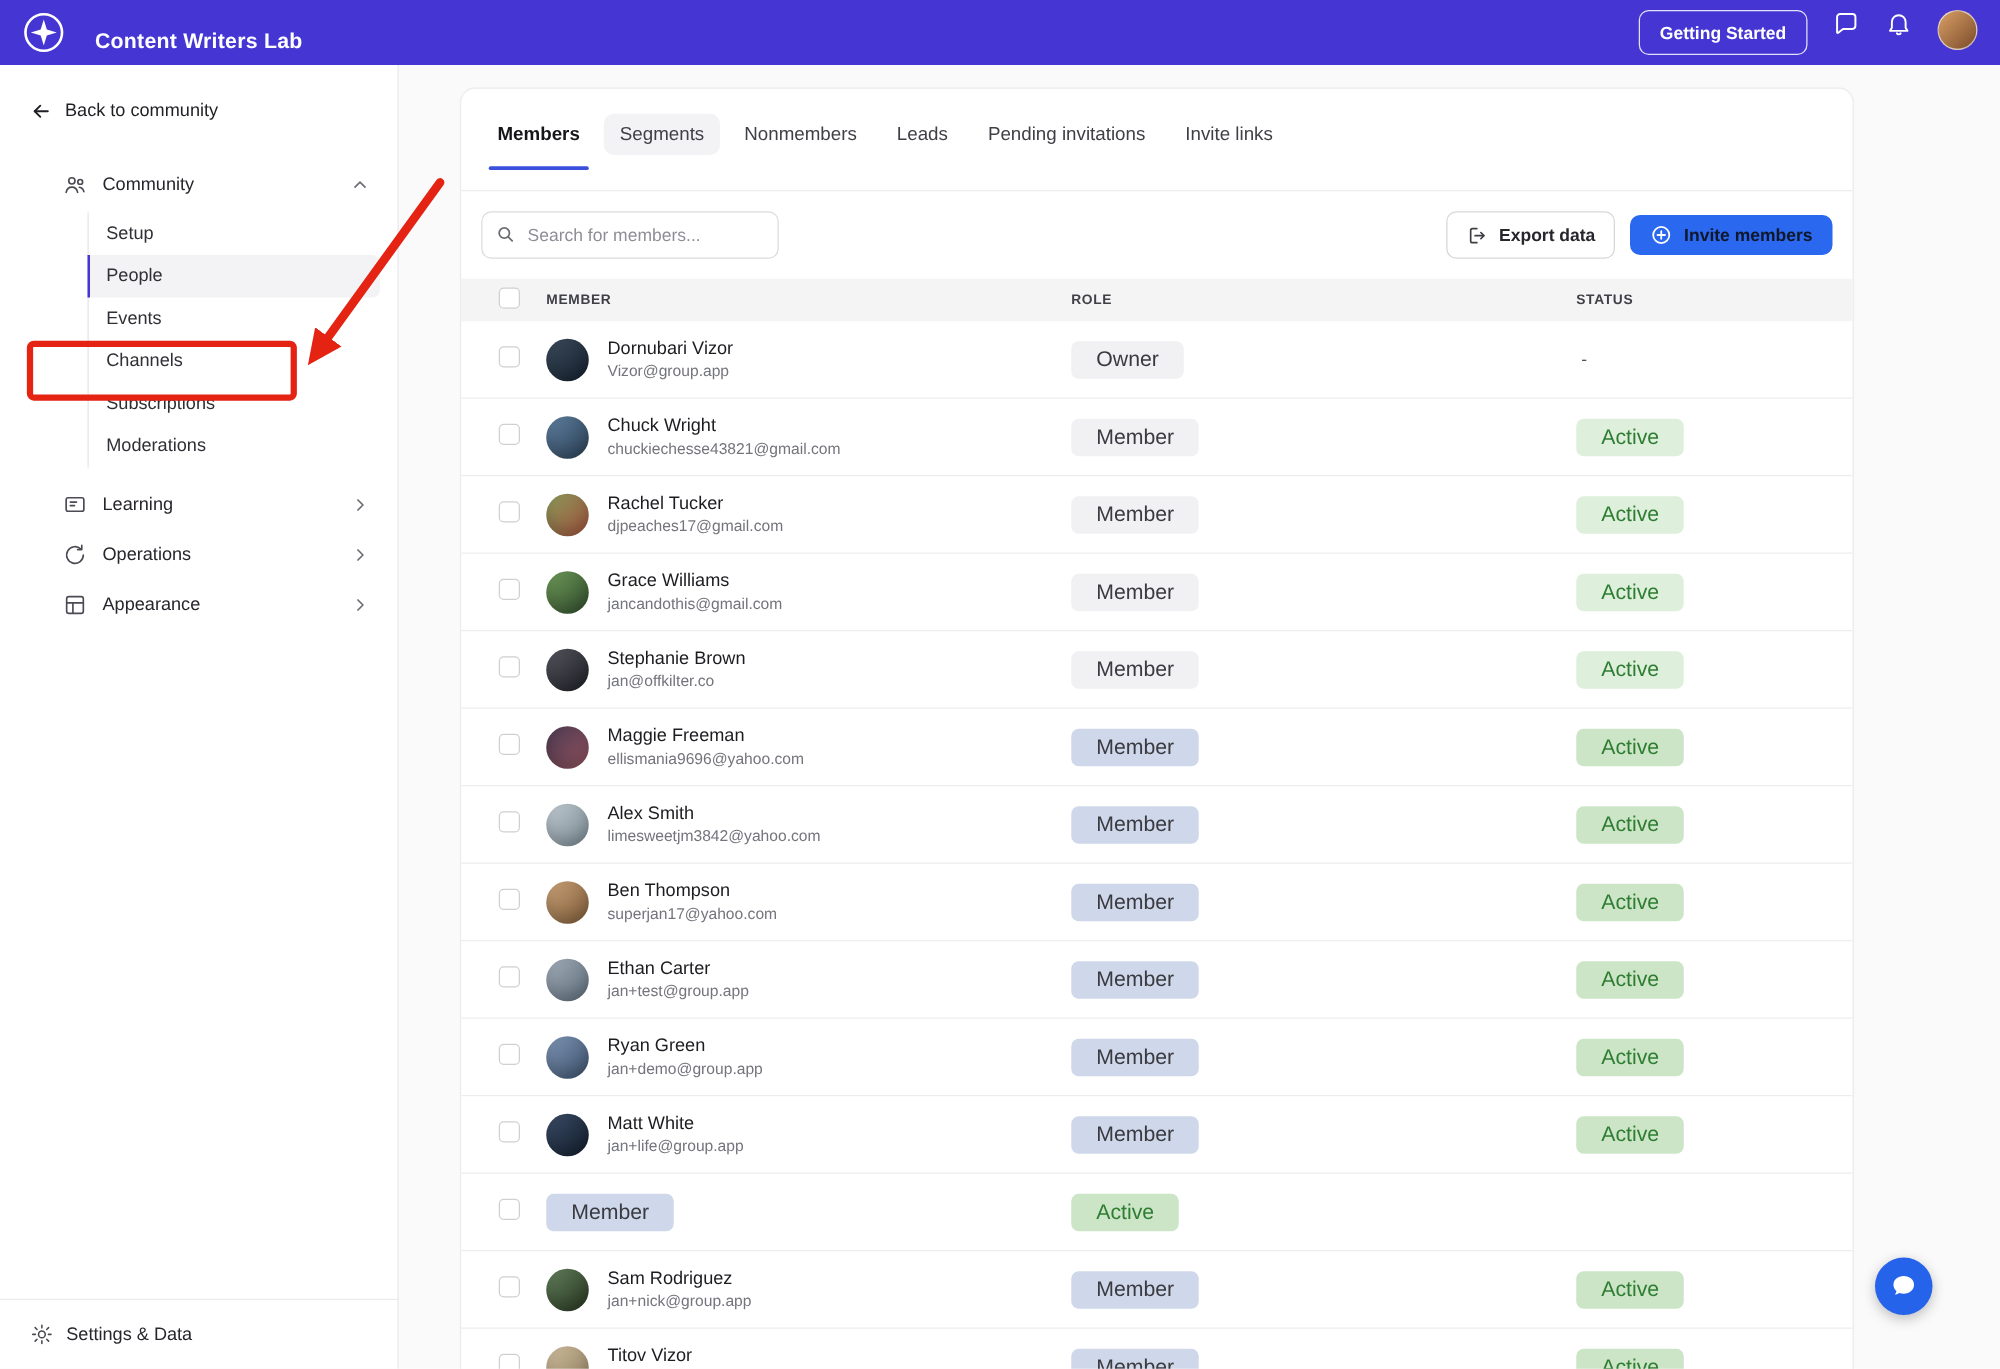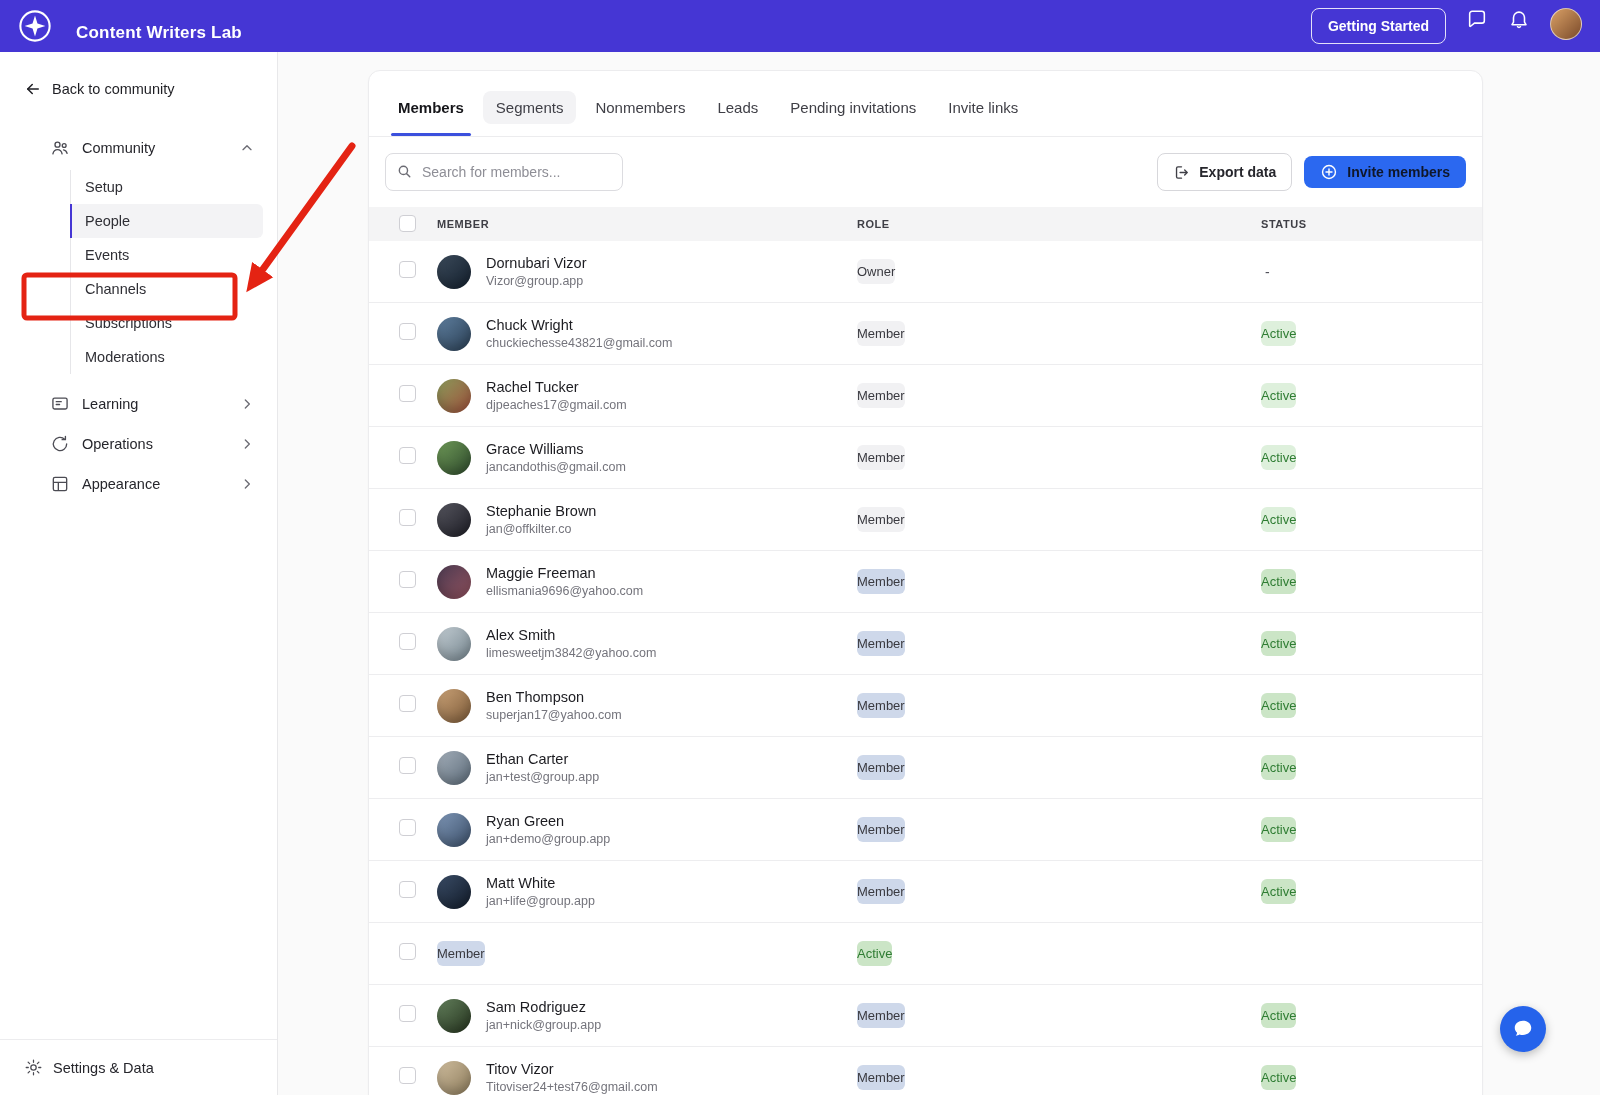--- a/index.html
+++ b/index.html
@@ -17,21 +17,21 @@
   .brand-title { color:#fff; font-size:17px; font-weight:700; letter-spacing:.2px; }
   .topbar-right { margin-left:auto; display:flex; align-items:flex-start; gap:20px; }
   .btn-outline-white { background:transparent; border:1px solid rgba(255,255,255,.85);
     color:#fff; font-size:14px; font-weight:600; padding:9px 16px; border-radius:8px;
     cursor:pointer; font-family:inherit; }
   .top-icon { width:22px; height:22px; display:inline-flex; cursor:pointer; }
   .top-avatar { width:32px; height:32px; border-radius:50%;
     background:linear-gradient(135deg,#d9a066,#7a4a2a); border:1.5px solid rgba(255,255,255,.6); cursor:pointer; }
 
   
-  .sidebar { position:absolute; top:52px; left:0; bottom:0; width:278px;
+  .sidebar { position:absolute; top:52px; left:0; bottom:0; width:319px;
     background:#fff; border-right:1px solid #e8e8ea; display:flex; flex-direction:column; z-index:5; }
   .back-link { display:flex; align-items:center; gap:10px; padding:28px 24px 6px;
     font-size:14.5px; color:#1f1f24; cursor:pointer; }
   .back-link .icon { width:18px; height:18px; display:inline-flex; }
   .nav { margin-top:24px;padding-left:28px; }
   .nav-heading { display:flex; align-items:center; gap:12px; padding:10px 22px;
     font-size:14.5px; color:#26262c; cursor:pointer; }
   .nav-heading .icon { width:20px; height:20px; display:inline-flex; color:#4b4b53; }
   .nav-heading .chev { margin-left:auto; width:16px; height:16px; display:inline-flex; color:#6b6b73; }
   .subnav { margin:2px 14px 10px 42px; border-left:1px solid #e6e6e9; }
@@ -43,21 +43,21 @@
   .sidebar-footer { margin-top:auto; border-top:1px solid #ececee; padding:18px 24px;
     display:flex; align-items:center; gap:10px; font-size:14.5px; color:#26262c; cursor:pointer; }
   .sidebar-footer .icon { width:19px; height:19px; display:inline-flex; color:#4b4b53; }
 
   
   .main { position:absolute; top:52px; left:279px; right:0; bottom:0; overflow:hidden; }
   .card { position:absolute; top:18px; left:89px; width:1115px; background:#fff;
     border:1px solid #ececee; border-radius:12px; box-shadow:0 1px 2px rgba(0,0,0,.03); }
 
   .tabs { display:flex; align-items:center; gap:6px; padding:20px 16px 0; border-bottom:1px solid #ececee; }
-  .tab { position:relative; padding:8px 13px; margin-bottom:12px; font-size:15px; color:#3f3f46;
+  .tab { position:relative; padding:8px 13px; margin-bottom:28px; font-size:15px; color:#3f3f46;
     cursor:pointer; white-space:nowrap; border-radius:8px; }
   .tab.active { color:#16161a; font-weight:700; }
   .tab.active::after { content:""; position:absolute; left:6px; right:6px; bottom:-12px;
     height:3px; background:#3b50dd; border-radius:2px; }
   .tab.pillbg { background:#f3f3f5; }
 
   .toolbar { display:flex; align-items:center; padding:16px; }
   .search-wrap { position:relative; }
   .search-input { width:238px; height:38px; border:1px solid #dcdce0; border-radius:8px;
     padding:0 12px 0 36px; font-size:14px; color:#3f3f46; font-family:inherit; background:#fff; }
@@ -80,21 +80,21 @@
     letter-spacing:.05em; color:#3f3f46; }
   .trow { height:62px; border-bottom:1px solid #ededef; }
   .cb { display:inline-block; width:17px; height:17px; border:1.5px solid #cfcfd4;
     border-radius:4px; background:#fff; margin-left:14px; cursor:pointer; }
   .member-cell { display:flex; align-items:center; gap:15px; }
   .avatar { width:34px; height:34px; border-radius:50%; flex:none;
     box-shadow:inset 0 -6px 10px rgba(0,0,0,.18); }
   .member-text { display:flex; flex-direction:column; gap:3px; }
   .mname { font-size:14.5px; color:#1c1c21; }
   .memail { font-size:12.5px; color:#74747c; }
-  .pill { display:inline-block; padding:5px 0; border-radius:6px; font-size:13px; }
+  .pill { display:inline-block; padding:5px 20px; border-radius:6px; font-size:17px; }
   .pill-gray { background:#f1f1f3; color:#3a3a40; }
   .pill-green { background:#def0dc; color:#2f7d33; }
   .status-dash { font-size:14px; color:#52525b; padding-left:4px; }
   .row-highlight .pill-gray { background:#ced8ea; }
   .row-highlight .pill-green { background:#cbe5c6; }
 
   
   .annotation { position:absolute; inset:0; pointer-events:none; z-index:60; }
   .chat-launcher { position:absolute; right:54px; bottom:43px; width:46px; height:46px;
     border-radius:50%; background:#2563eb; border:none; display:flex; align-items:center;

